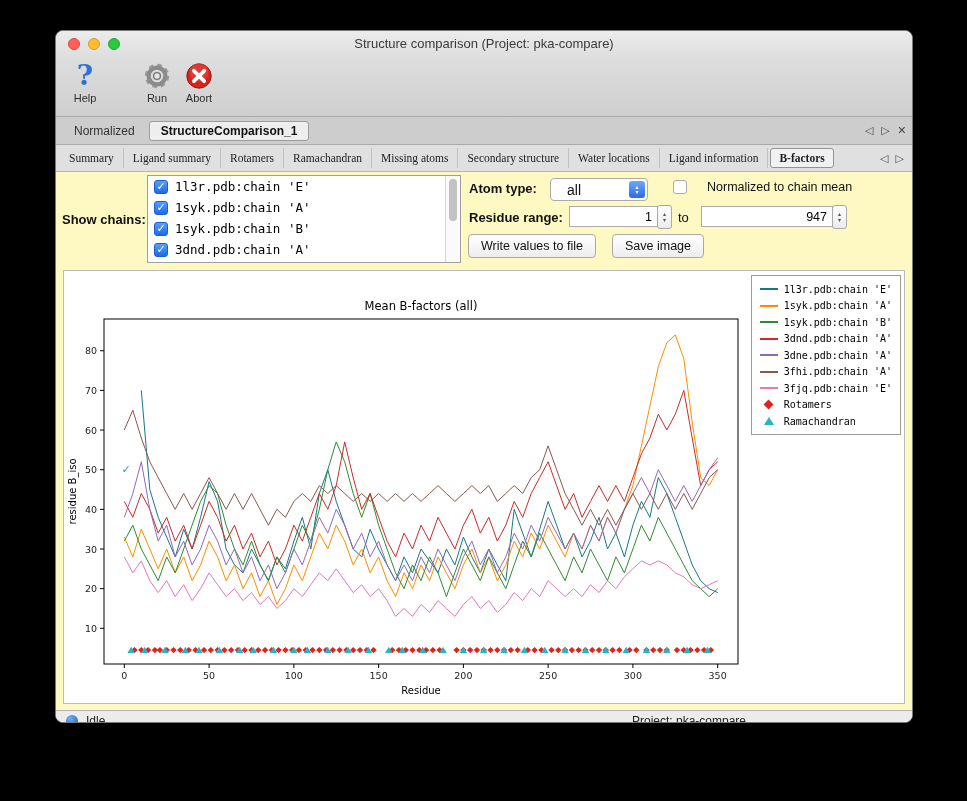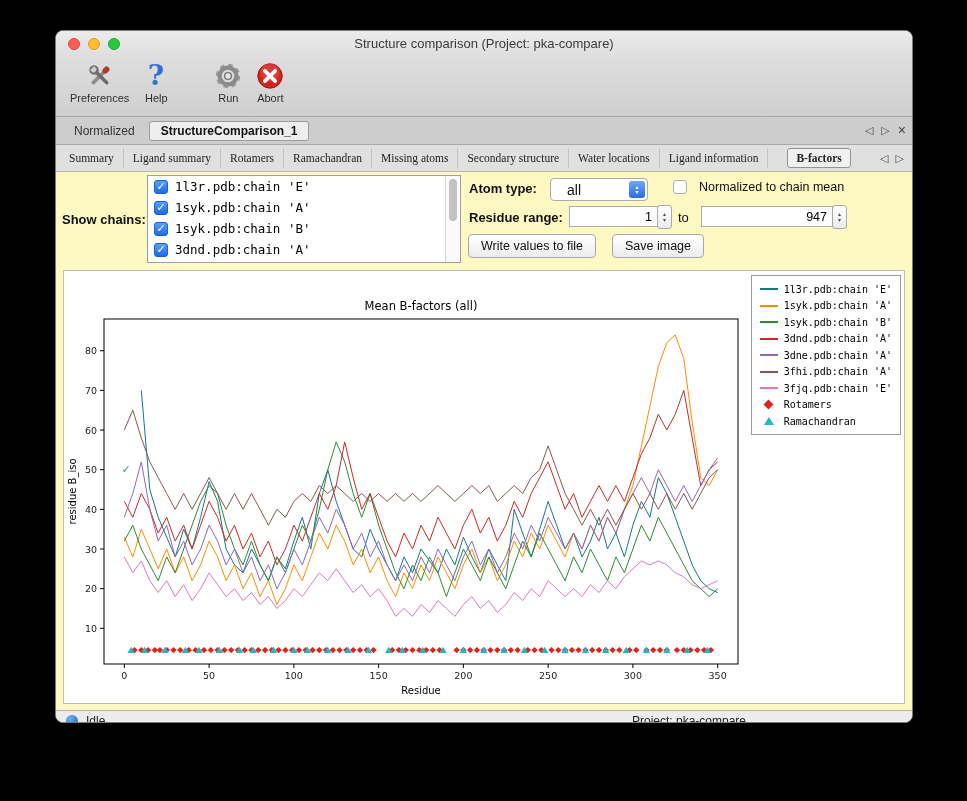--- a/index.html
+++ b/index.html
@@ -24,42 +24,42 @@
     padding:0 6px;flex:0 0 auto;}
   .main-tab{font-size:12px;color:#333;padding:3px 12px;margin-right:2px;border-radius:3px;}
   .main-tab.active{background:#eeeeee;border:1px solid #9c9c9c;font-weight:bold;color:#111;padding:2px 11px;text-align:right;}
   .tab-nav{margin-left:auto;display:flex;gap:8px;align-items:center;font-size:11px;color:#444;}
   .tab-nav span{cursor:default;}
   .tab-nav .x{font-size:14px;line-height:11px;}
   
   .tabrow2{height:26px;background:#e0e0e0;border-bottom:1px solid #b5b5b5;display:flex;align-items:center;
     padding:0 4px;flex:0 0 auto;font-family:Liberation Serif, serif;}
   .subtab{font-size:11.5px;color:#222;padding:4px 9px;border-right:1px solid #c3c3c3;white-space:nowrap;}
-  .subtab.active{background:#f1f1f1;border:1px solid #939393;border-radius:3px;font-weight:bold;padding:3px 8px;margin:0 19px;}
+  .subtab.active{background:#f1f1f1;border:1px solid #939393;border-radius:3px;font-weight:bold;padding:3px 8px;margin:0 2px;}
   .tab-nav2{margin-left:auto;display:flex;gap:7px;font-size:11px;color:#444;padding-right:4px;}
   
   .controls{position:relative;height:96px;flex:0 0 auto;font-size:13px;color:#111;}
   .blabel{position:absolute;font-weight:bold;white-space:nowrap;}
   .show-chains{left:6px;top:40px;}
   .chain-list{position:absolute;left:91px;top:3px;width:312px;height:86px;background:#fff;
     border:1px solid #9f9f9f;overflow:hidden;}
   .chain-row{display:flex;align-items:center;height:21px;padding-left:6px;}
   .cb{width:14px;height:14px;border-radius:3px;display:inline-flex;align-items:center;justify-content:center;
     box-sizing:border-box;background:#fff;border:1px solid #ababab;font-size:11px;color:#fff;flex:0 0 auto;}
   .cb.checked{background:linear-gradient(#58a0f8,#1e6ae8);border:1px solid #1b5fd0;}
   .chain-label{font-family:"DejaVu Sans Mono",monospace;font-size:12.5px;margin-left:7px;color:#000;}
   .vscroll{position:absolute;right:0;top:0;bottom:0;width:14px;background:#fafafa;border-left:1px solid #d5d5d5;}
   .vthumb{position:absolute;right:3px;top:3px;width:8px;height:42px;border-radius:4px;background:#c2c2c2;}
   .atom-type-label{left:413px;top:9px;}
   .combo{position:absolute;left:494px;top:6px;width:96px;height:21px;background:#fff;border:1px solid #ababab;
     border-radius:4px;display:flex;align-items:center;}
   .combo-val{flex:1;font-size:14px;padding-left:16px;}
   .combo-btn{width:16px;height:17px;margin-right:2px;border-radius:3px;background:linear-gradient(#6ea7f8,#2b6ce6);
     display:flex;flex-direction:column;align-items:center;justify-content:center;color:#fff;font-size:6px;line-height:5px;}
-  .norm{position:absolute;left:617px;top:8px;display:flex;align-items:center;gap:12px;font-size:12.5px;}
+  .norm{position:absolute;left:617px;top:8px;display:flex;align-items:center;gap:20px;font-size:12.5px;}
   .rr-label{left:413px;top:38px;}
   .num{position:absolute;top:34px;height:19px;background:#fff;border:1px solid #ababab;font-size:12.5px;
     text-align:right;padding:0 5px;font-family:"Liberation Sans",sans-serif;}
   .f1{left:513px;width:77px;} .f2{left:645px;width:120px;}
   .stepper{position:absolute;top:33px;width:13px;height:22px;background:linear-gradient(#fff,#ececec);
     border:1px solid #a9a9a9;border-radius:3px;display:flex;flex-direction:column;align-items:center;
     justify-content:center;font-size:6px;line-height:6px;color:#555;}
   .s1{left:601px;} .s2{left:776px;}
   .to{position:absolute;left:622px;top:38px;}
   .btn{position:absolute;top:62px;height:24px;background:linear-gradient(#ffffff,#ededed);
@@ -92,34 +92,20 @@
 <div class="window">
 
   <div class="titlebar">
     <span class="tl red"></span>
     <span class="tl yellow"></span>
     <span class="tl green"></span>
     <div class="title">Structure comparison (Project: pka-compare)</div>
   </div>
 
   <div class="toolbar">
-    <div class="tool">
-      <svg viewBox="0 0 32 32">
-        <g transform="rotate(45 16 16)">
-          <rect x="14" y="8" width="4" height="20" rx="2" fill="#8d8d8d"></rect>
-          <rect x="13" y="3" width="6" height="8" rx="2.5" fill="#b0392e"></rect>
-        </g>
-        <g transform="rotate(-45 16 16)">
-          <rect x="14.2" y="9" width="3.6" height="19" rx="1.8" fill="#6b6b6b"></rect>
-          <path d="M16 2 a5 5 0 1 0 0.01 0 M16 4.5 a2.5 2.5 0 1 1 -0.01 0" fill="#6b6b6b" fill-rule="evenodd"></path>
-          <rect x="13" y="4" width="6" height="4" fill="#cfcfcf" opacity="0.9"></rect>
-        </g>
-      </svg>
-      <span class="tlabel">Preferences</span>
-    </div>
     <div class="tool">
       <svg viewBox="0 0 32 32">
         <text x="16" y="26" font-size="30" font-weight="bold" fill="#2f6fd6" text-anchor="middle" font-family="DejaVu Serif, serif">?</text>
       </svg>
       <span class="tlabel">Help</span>
     </div>
     <div class="toolgap2"></div>
     <div class="tool">
       <svg viewBox="0 0 32 32">
         <circle cx="16" cy="16" r="10" fill="none" stroke="#9b9b9b" stroke-width="6" stroke-dasharray="4.2 3.65"></circle>

